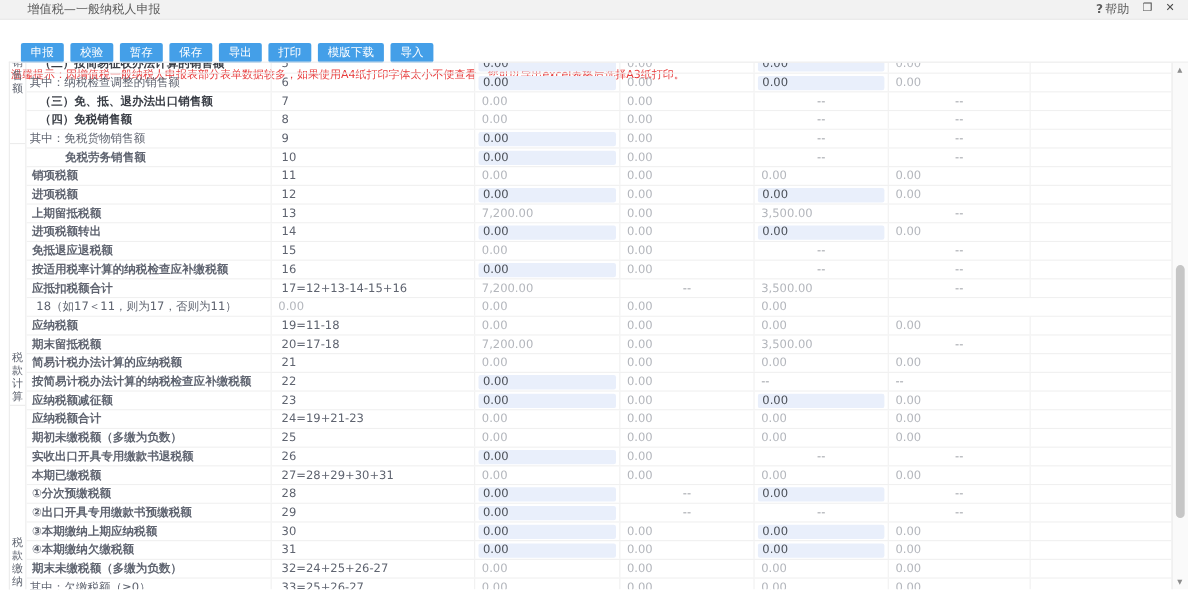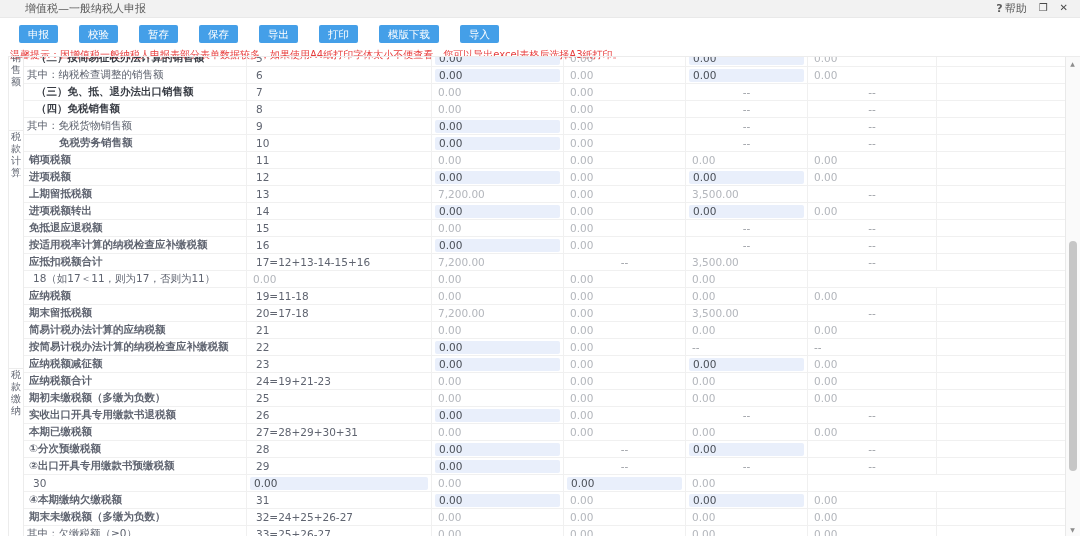--- a/index.html
+++ b/index.html
@@ -23,37 +23,37 @@
   .winicon{font-size:10px;cursor:pointer;color:#4a4a4a;line-height:10px;}
 
   
   .toolbar{display:flex;align-items:center;padding:7px 10px 3px 10px;}
   .select{
     width:462px;height:18px;border:1px solid #d8dbe2;border-radius:3px;background:#fff;
     display:flex;align-items:center;justify-content:space-between;
     padding:0 8px;font-size:11px;color:#5f6470;cursor:pointer;flex:none;
   }
   .select .chev{color:#9a9fa8;font-size:10px;margin-top:-4px;}
-  .btns{display:flex;gap:21px;margin-left:9px;}
+  .btns{display:flex;gap:6px;margin-left:9px;margin-top:14px;}
   button.tb{
     height:18px;background:#449fe8;color:#fff;border:none;border-radius:2px;
     font-size:10.5px;line-height:16px;padding:0 9px;font-family:inherit;cursor:pointer;white-space:nowrap;
   }
 
   
   .notice{font-size:10px;color:#e73c3c;padding:3px 0 0 10px;height:13px;line-height:11px;white-space:nowrap;}
 
   
   .table-wrap{
     position:absolute;top:56px;left:8px;width:1072px;height:480px;
     border-top:1px solid #ececec;border-left:1px solid #ececec;
     display:flex;overflow:hidden;box-sizing:border-box;
   }
   .sections{width:14px;border-right:1px solid #ececec;display:flex;flex-direction:column;flex:none;}
-  .section{display:flex;align-items:flex-start;justify-content:center;border-bottom:1px solid #ececec;
+  .section{display:flex;align-items:flex-end;justify-content:center;border-bottom:1px solid #ececec;
     font-size:10px;color:#5f6470;overflow:hidden;box-sizing:border-box;}
   .section:last-child{border-bottom:none;flex:1;}
   .section.cut{align-items:flex-start;}
   .section.cut .section-label{margin-top:-5px;}
   .section-label{width:11px;line-height:12px;text-align:center;word-break:break-all;}
 
   .grid{flex:1;display:flex;flex-direction:column;overflow:hidden;justify-content:center;}
   .row{
     display:grid;grid-template-columns:223px 185px 132px 122px 122px 129px 1fr;
     height:17px;flex:none;border-bottom:1px solid #f0f0f0;box-sizing:border-box;
@@ -497,20 +497,21 @@
           <div class="c num">29</div>
           <div class="c">
             <div class="cellinput">0.00</div>
           </div>
           <div class="c dash">--</div>
           <div class="c dash">--</div>
           <div class="c dash">--</div>
           <div class="c c5"></div>
         </div>
         <div class="row">
+          <div class="c lab ind3">③本期缴纳上期应纳税额</div>
           <div class="c num">30</div>
           <div class="c">
             <div class="cellinput">0.00</div>
           </div>
           <div class="c">
             <span class="val-text">0.00</span>
           </div>
           <div class="c">
             <div class="cellinput">0.00</div>
           </div>

